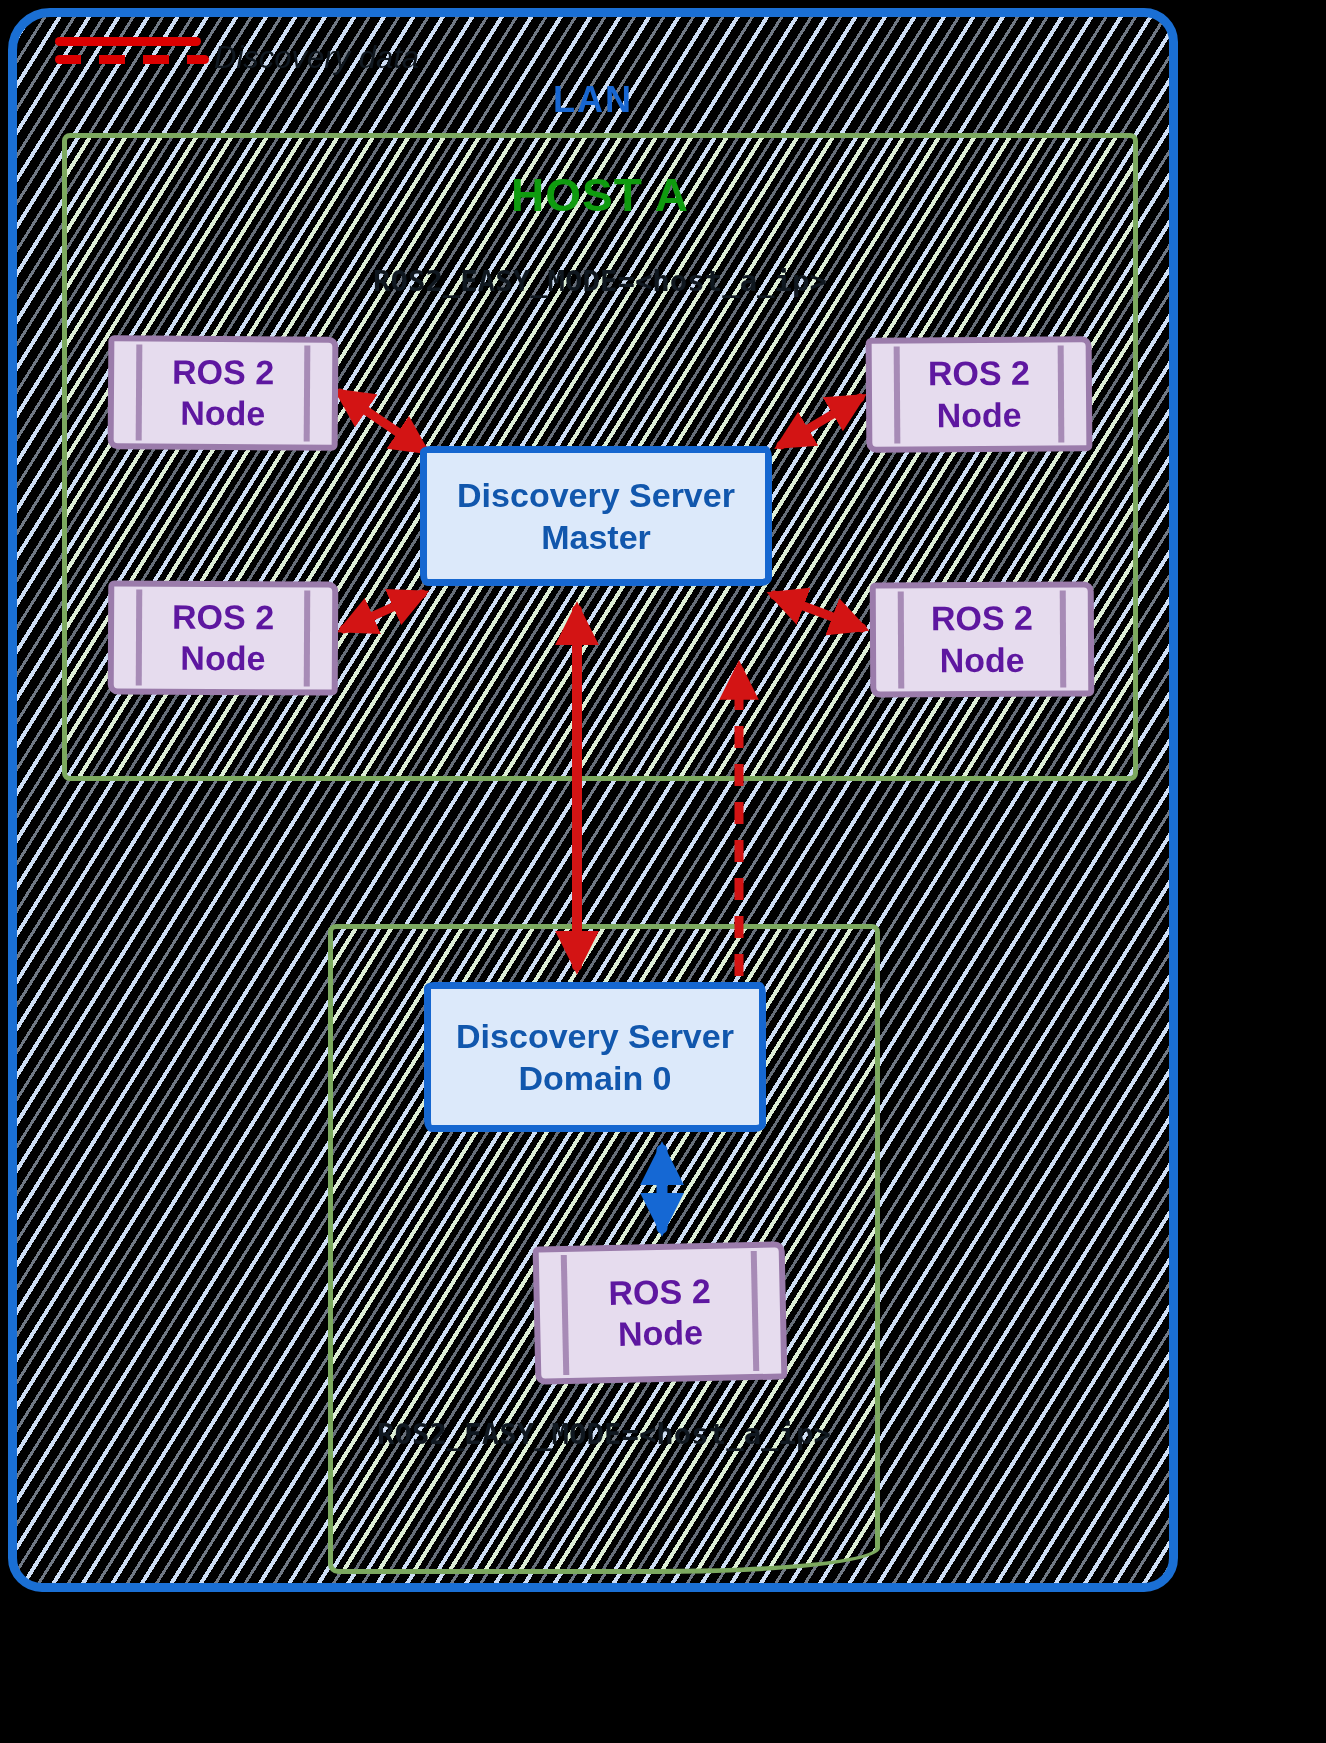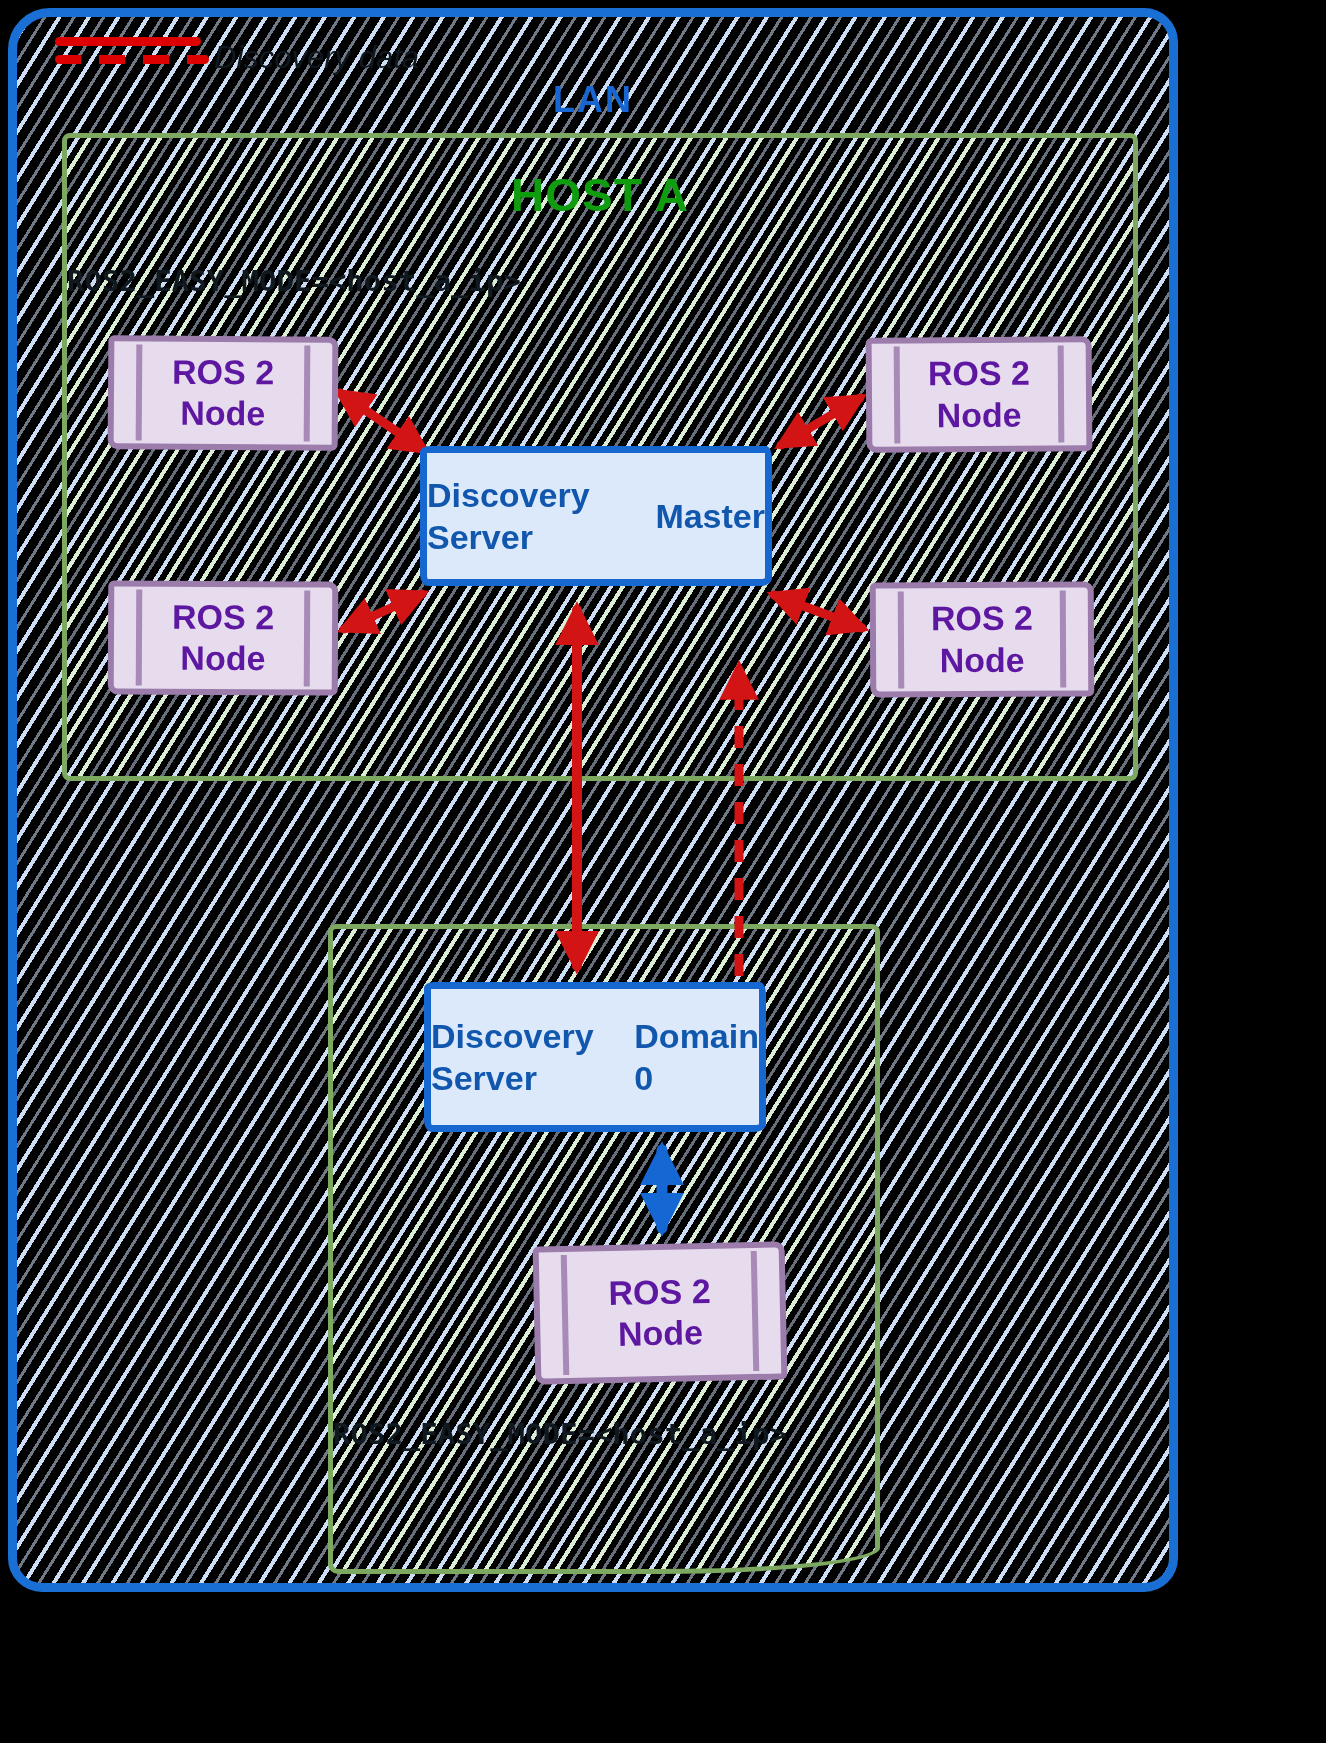--- a/index.html
+++ b/index.html
@@ -40,21 +40,21 @@
        background-image:repeating-linear-gradient(122deg,
           transparent 0 7px, var(--hatch_blue) 7px 11px,
           transparent 11px 17px, var(--hatch_green) 17px 21px,
           transparent 21px 27px, rgba(205,221,243,.5) 27px 30px);}
   .host-a{left:62px;top:133px;width:1066px;height:638px;}
   .host-b{left:328px;top:924px;width:542px;height:640px;border-radius:8px 8px 40% 10px/8px 8px 26px 10px;}
   .host-label{position:absolute;left:0;right:0;text-align:center;
        font-size:46px;font-weight:bold;color:var(--host_label);letter-spacing:1px;}
   .host-a .host-label{top:18px;margin-top:12px;}
   .host-b .host-label{top:548px;}
-  .env-text{position:absolute;left:0;right:0;text-align:left;
+  .env-text{position:absolute;left:0;right:0;text-align:center;
        font-family:"DejaVu Sans Mono","Liberation Mono",monospace;
        font-size:29px;font-weight:bold;color:var(--env_text);}
   .host-a .env-text{top:126px;}
   .host-b .env-text{top:488px;}
 
   
   .node{position:absolute;background:var(--node_fill);
        border:6px solid var(--node_border);border-radius:6px 10px 6px 10px;
        display:flex;flex-direction:column;align-items:center;justify-content:center;
        font-size:34px;font-weight:bold;color:var(--node_label);line-height:1.22;}
@@ -63,21 +63,21 @@
   .node::before{left:22px;} .node::after{right:22px;}
   .node-tl{left:108px;top:336px;width:218px;height:102px;transform:rotate(.4deg);}
   .node-tr{left:866px;top:337px;width:214px;height:103px;transform:rotate(-.4deg);}
   .node-bl{left:108px;top:581px;width:218px;height:102px;transform:rotate(.3deg);}
   .node-br{left:870px;top:582px;width:212px;height:103px;transform:rotate(-.3deg);}
   .node-b {left:534px;top:1244px;width:240px;height:126px;transform:rotate(-1.2deg);}
 
   
   .server{position:absolute;background:var(--server_fill);
        border:7px solid var(--server_border);border-radius:10px 6px 12px 8px/6px 12px 8px 12px;
-       display:flex;flex-direction:row;align-items:center;justify-content:center;
+       display:flex;flex-direction:column;align-items:center;justify-content:center;
        font-size:34px;font-weight:bold;color:var(--server_label);line-height:1.25;}
   .server-master{left:420px;top:446px;width:338px;height:126px;}
   .server-domain0{left:424px;top:982px;width:328px;height:136px;}
 
   .overlay{position:absolute;left:0;top:0;pointer-events:none;}
 </style>
 </head>
 <body>
 
 <div class="stage">

